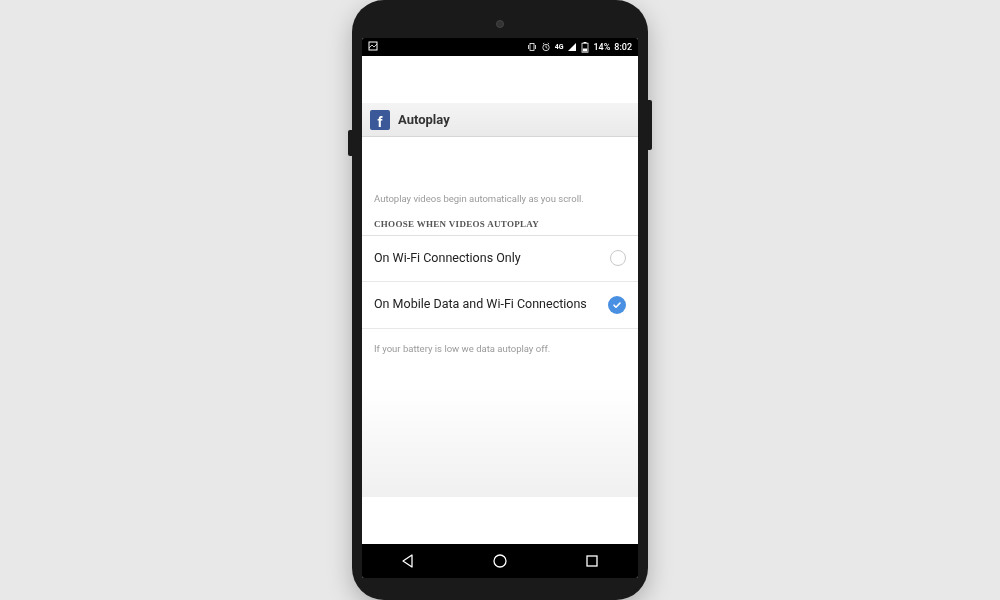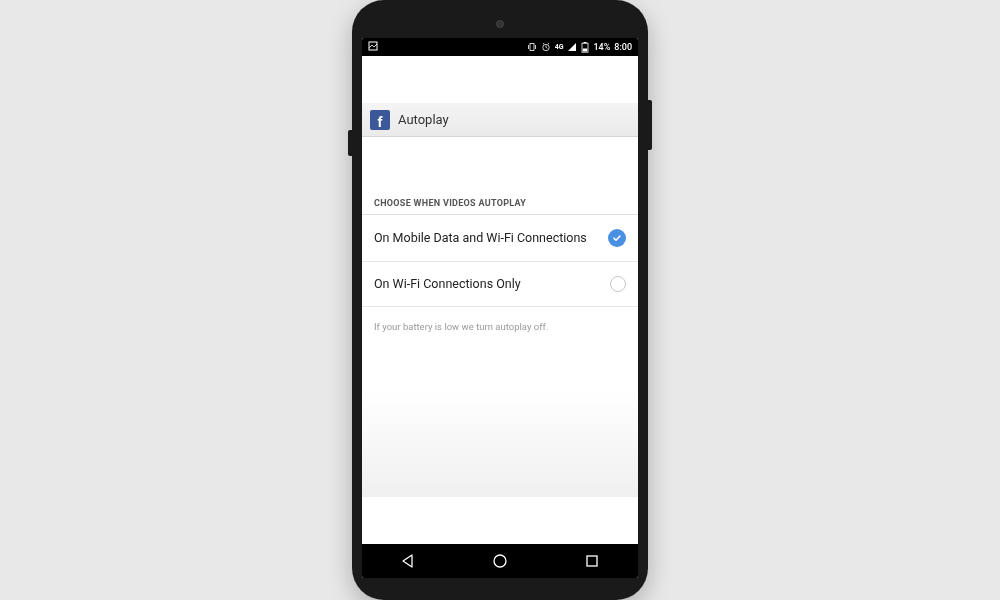--- a/index.html
+++ b/index.html
@@ -104,41 +104,42 @@
       display: flex;
       align-items: flex-end;
       justify-content: center;
       border-radius: 2px;
       line-height: 1;
       padding-bottom: 1px;
     }
     .app-title {
       font-size: 13px;
       color: #333;
-      font-weight: 400;
+      font-weight: 700;
     }
     .content {
       flex: 1;
       background: linear-gradient(#fff 65%, #f0f0f0);
       overflow-y: auto;
     }
     .desc-block { padding: 8px 12px 2px; }
     .desc-text {
       font-size: 9.5px;
       color: #9a9a9a;
       line-height: 1.4;
       margin-bottom: 8px;
     }
     .section-header {
       font-size: 9px;
       font-weight: bold;
       color: #555;
       letter-spacing: 0.3px;
       padding: 4px 12px 6px;
       border-bottom: 1px solid #e0e0e0;
+      font-family: Liberation Serif, serif;
     }
     .option-row {
       display: flex;
       align-items: center;
       padding: 14px 12px;
       border-bottom: 1px solid #e8e8e8;
       cursor: pointer;
     }
     .option-label {
       flex: 1;
@@ -211,50 +212,51 @@
         <span style="font-size:7px;font-weight:bold">4G</span>
         <svg width="10" height="10" viewBox="0 0 10 10">
             <polygon points="1,9 9,9 9,1" fill="#fff"></polygon>
           </svg>
         <svg width="8" height="11" viewBox="0 0 8 11">
             <rect x="2.5" y="0" width="3" height="1.2" fill="#fff"></rect>
             <rect x="1" y="1.2" width="6" height="9" fill="none" stroke="#fff" stroke-width="0.8"></rect>
             <rect x="1.8" y="6.5" width="4.4" height="3" fill="#fff"></rect>
           </svg>
         <span>14%</span>
-        <span>8:00</span>
+        <span>8:02</span>
       </div>
     </div>
 
     <div class="app-header">
       <div class="fb-icon">f</div>
       <div class="app-title">Autoplay</div>
     </div>
 
     <div class="content">
       <div class="desc-block">
+        <p class="desc-text">Autoplay videos begin automatically as you scroll.</p>
       </div>
       <div class="section-header">CHOOSE WHEN VIDEOS AUTOPLAY</div>
+
+      <div class="option-row">
+        <div class="option-label">On Wi-Fi Connections Only</div>
+        <div class="radio-empty"></div>
+      </div>
 
       <div class="option-row">
         <div class="option-label">On Mobile Data and Wi-Fi Connections</div>
         <div class="radio-checked">
           <svg width="10" height="10" viewBox="0 0 10 10">
               <polyline points="2,5.2 4,7.2 8,3" fill="none" stroke="#fff" stroke-width="1.6" stroke-linecap="round" stroke-linejoin="round"></polyline>
             </svg>
         </div>
       </div>
 
-      <div class="option-row">
-        <div class="option-label">On Wi-Fi Connections Only</div>
-        <div class="radio-empty"></div>
-      </div>
-
-
-      <div class="footer-note">If your battery is low we turn autoplay off.</div>
+
+      <div class="footer-note">If your battery is low we data autoplay off.</div>
     </div>
 
     <div class="nav-bar">
       <svg width="18" height="18" viewBox="0 0 18 18">
           <polygon points="4,9 13,3 13,15" fill="none" stroke="#fff" stroke-width="1.3" stroke-linejoin="round"></polygon>
         </svg>
       <svg width="18" height="18" viewBox="0 0 18 18">
           <circle cx="9" cy="9" r="6" fill="none" stroke="#fff" stroke-width="1.3"></circle>
         </svg>
       <svg width="18" height="18" viewBox="0 0 18 18">

